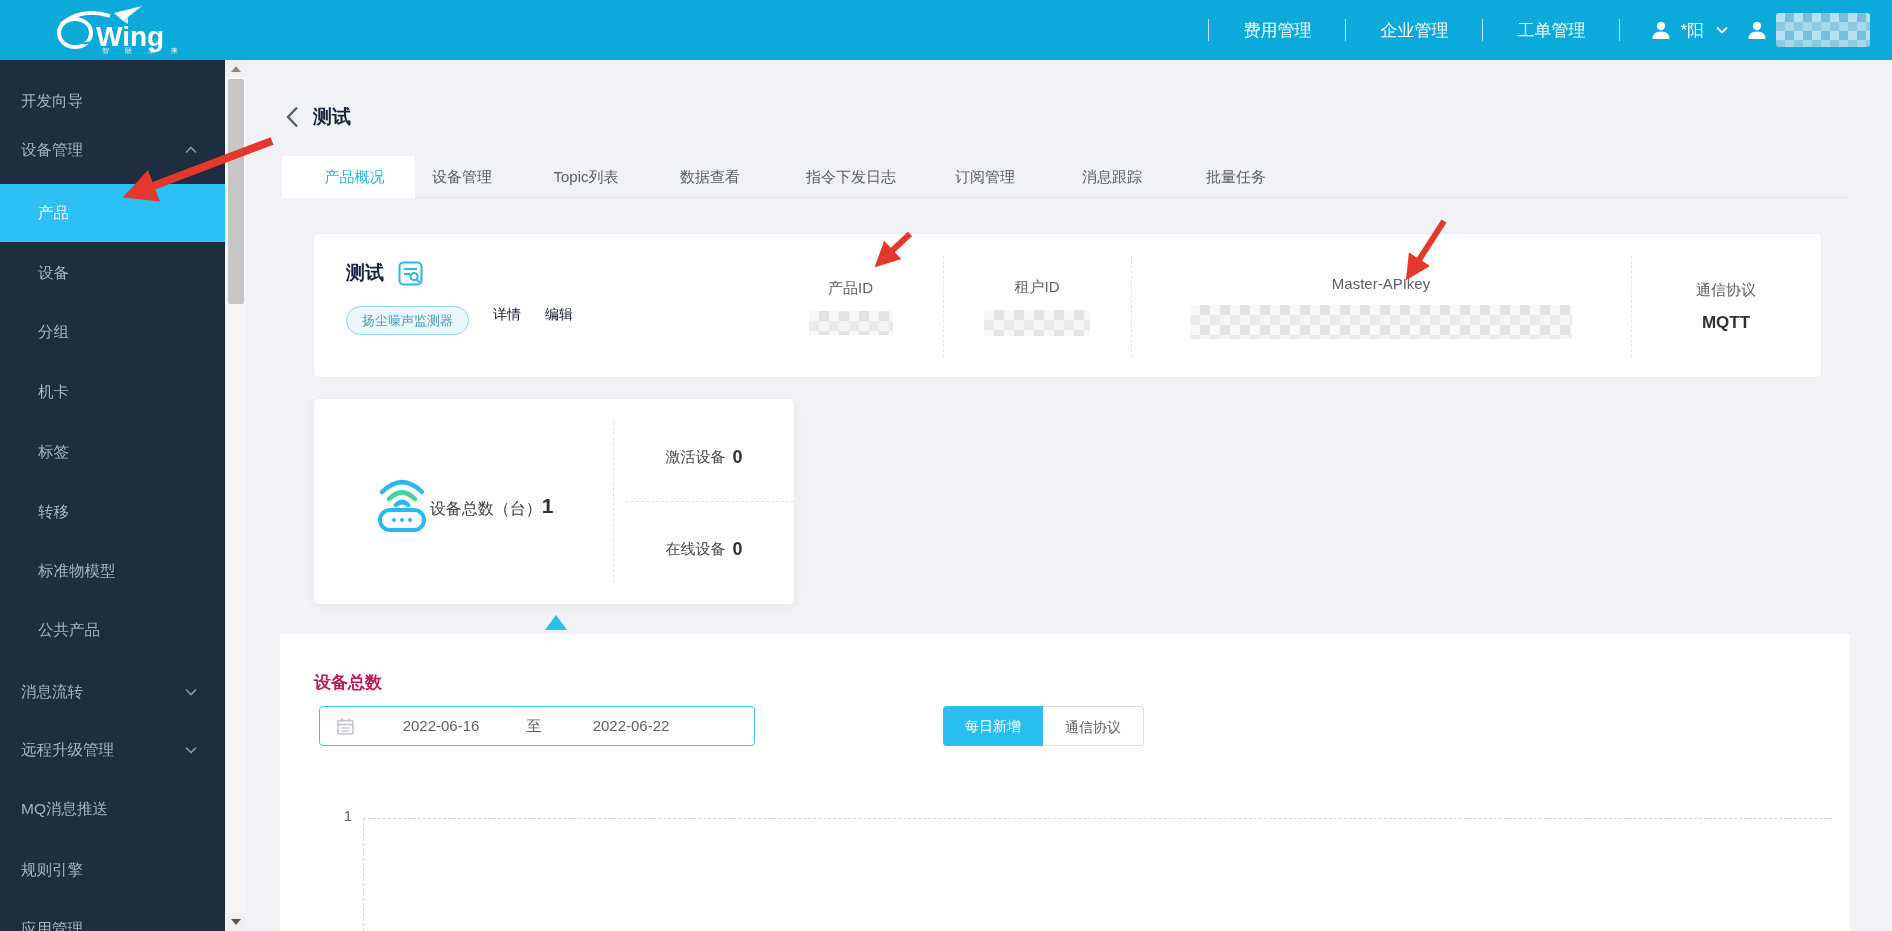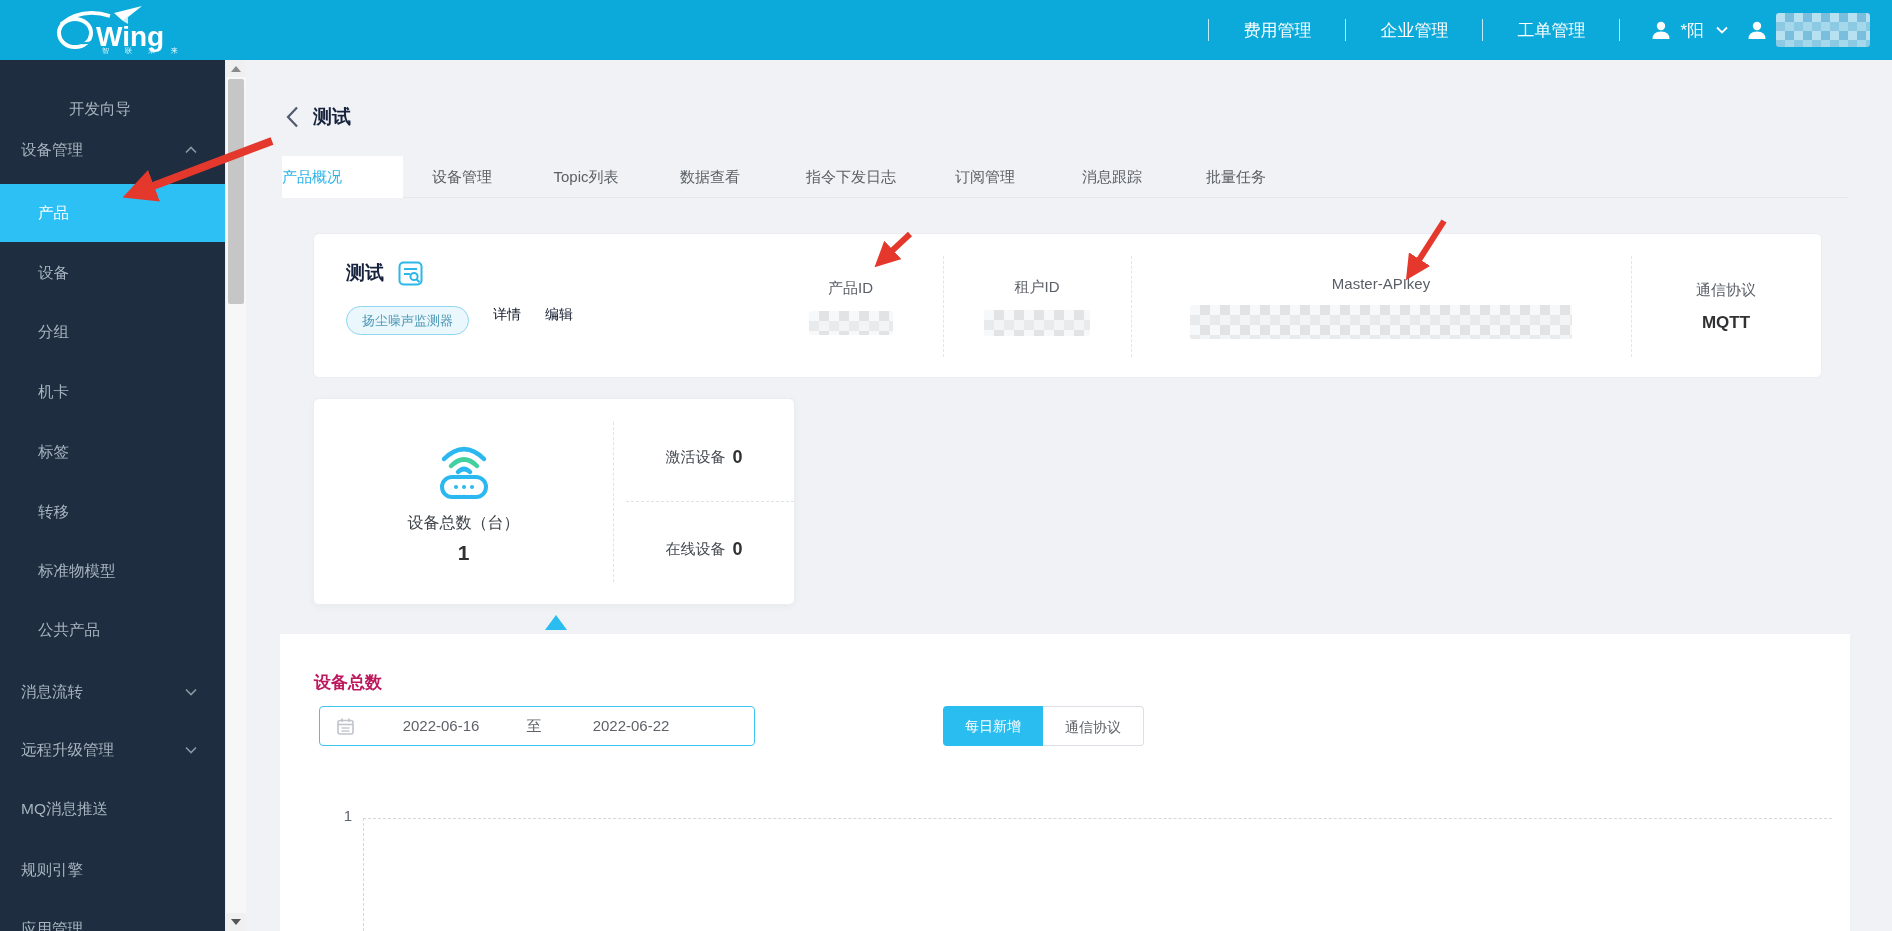--- a/index.html
+++ b/index.html
@@ -45,21 +45,21 @@
   .tagrow{position:absolute;left:32px;top:72px;display:flex;align-items:flex-start;gap:24px;}
   .tag{font-size:13px;color:#4b96b4;background:#eaf7fd;border:1px solid #8ed6f2;border-radius:16px;padding:7px 15px;line-height:1;}
   .plink{font-size:14px;color:#0f172a;cursor:pointer;}
   .pcol{position:absolute;top:22px;height:101px;border-right:1px dashed #e2e5ea;display:flex;flex-direction:column;align-items:center;justify-content:center;gap:13px;}
   .pcol:last-child{border-right:none;}
   .plabel{font-size:15px;color:#5a5e66;}
   .pvalue{font-size:17px;font-weight:bold;color:#303133;}
   .mosaic{background:conic-gradient(#e2e3e5 25%,#f3f4f6 0 50%,#e9eaec 0 75%,#f7f8f9 0);background-size:20px 20px;border-radius:2px;}
   
   .scard{left:313px;top:398px;width:482px;height:207px;box-shadow:0 2px 8px rgba(0,0,0,.04);}
-  .sleft{position:absolute;left:0;top:0;width:299px;height:207px;display:flex;flex-direction:column;align-items:center;justify-content:center;}
+  .sleft{position:absolute;left:0;top:0;width:299px;height:207px;display:flex;flex-direction:row;align-items:center;justify-content:center;}
   .stotal-label{font-size:16px;color:#3c4248;margin-top:14px;}
   .stotal-value{font-size:21px;font-weight:bold;color:#303133;margin-top:7px;}
   .sdivider-v{position:absolute;left:299px;top:23px;height:160px;border-left:1px dashed #dfe3e8;}
   .scell{position:absolute;left:300px;width:180px;height:80px;display:flex;flex-direction:row;align-items:center;justify-content:center;gap:7px;}
   .scell .lab{font-size:15px;color:#43484e;}
   .scell .val{font-size:18px;font-weight:bold;color:#303133;}
   .sdivider-h{position:absolute;left:312px;top:102px;width:168px;border-top:1px dashed #dfe3e8;}
   .pointer-up{position:absolute;left:545px;top:615px;width:0;height:0;border-left:11px solid transparent;border-right:11px solid transparent;border-bottom:15px solid #29bdf0;}
   
   .panel{position:absolute;left:280px;top:634px;width:1570px;height:297px;background:#fff;}
@@ -113,21 +113,21 @@
       </div>
       <svg width="22" height="22" viewBox="0 0 22 22" style="margin-right:8px;">
         <circle cx="11" cy="7" r="4.2" fill="#fff"></circle>
           <path d="M2.5 20 Q2.5 12.5 11 12.5 Q19.5 12.5 19.5 20 Z" fill="#fff"></path>
       </svg>
       <div class="user-blur"></div>
     </div>
   </div>
 
   <div class="sidebar">
-    <div class="srow" style="top:20px;margin-left:48px;">
+    <div class="srow" style="top:12px;">
         <span class="lbl">开发向导</span>
       </div>
     <div class="srow" style="top:61px;">
       <span class="lbl">设备管理</span>
       <svg class="chev" width="12" height="8" viewBox="0 0 12 8">
           <polyline points="1,6.5 6,1.5 11,6.5" fill="none" stroke="#8a97a3" stroke-width="1.6"></polyline>
         </svg>
     </div>
     <div class="srow sub active" style="top:124px;">
         <span class="lbl">产品</span>
@@ -185,21 +185,21 @@
         <div class="tri-down"></div>
       </div>
   </div>
 
   <svg class="back" width="13" height="22" viewBox="0 0 13 22">
     <polyline points="11,1.5 2,11 11,20.5" fill="none" stroke="#515a6e" stroke-width="2.2"></polyline>
   </svg>
   <div class="ptitle">测试</div>
 
   <div class="tabline"></div>
-  <div class="tab active-bg active" style="left:282px;">产品概况</div>
+  <div class="tab active-bg active" style="left:282px;text-align:center;padding-left:12px;">产品概况</div>
   <div class="tab" style="left:462px;">设备管理</div>
   <div class="tab" style="left:586px;">Topic列表</div>
   <div class="tab" style="left:710px;">数据查看</div>
   <div class="tab" style="left:851px;">指令下发日志</div>
   <div class="tab" style="left:985px;">订阅管理</div>
   <div class="tab" style="left:1112px;">消息跟踪</div>
   <div class="tab" style="left:1236px;">批量任务</div>
 
   <div class="card pcard">
     <div class="pname">

